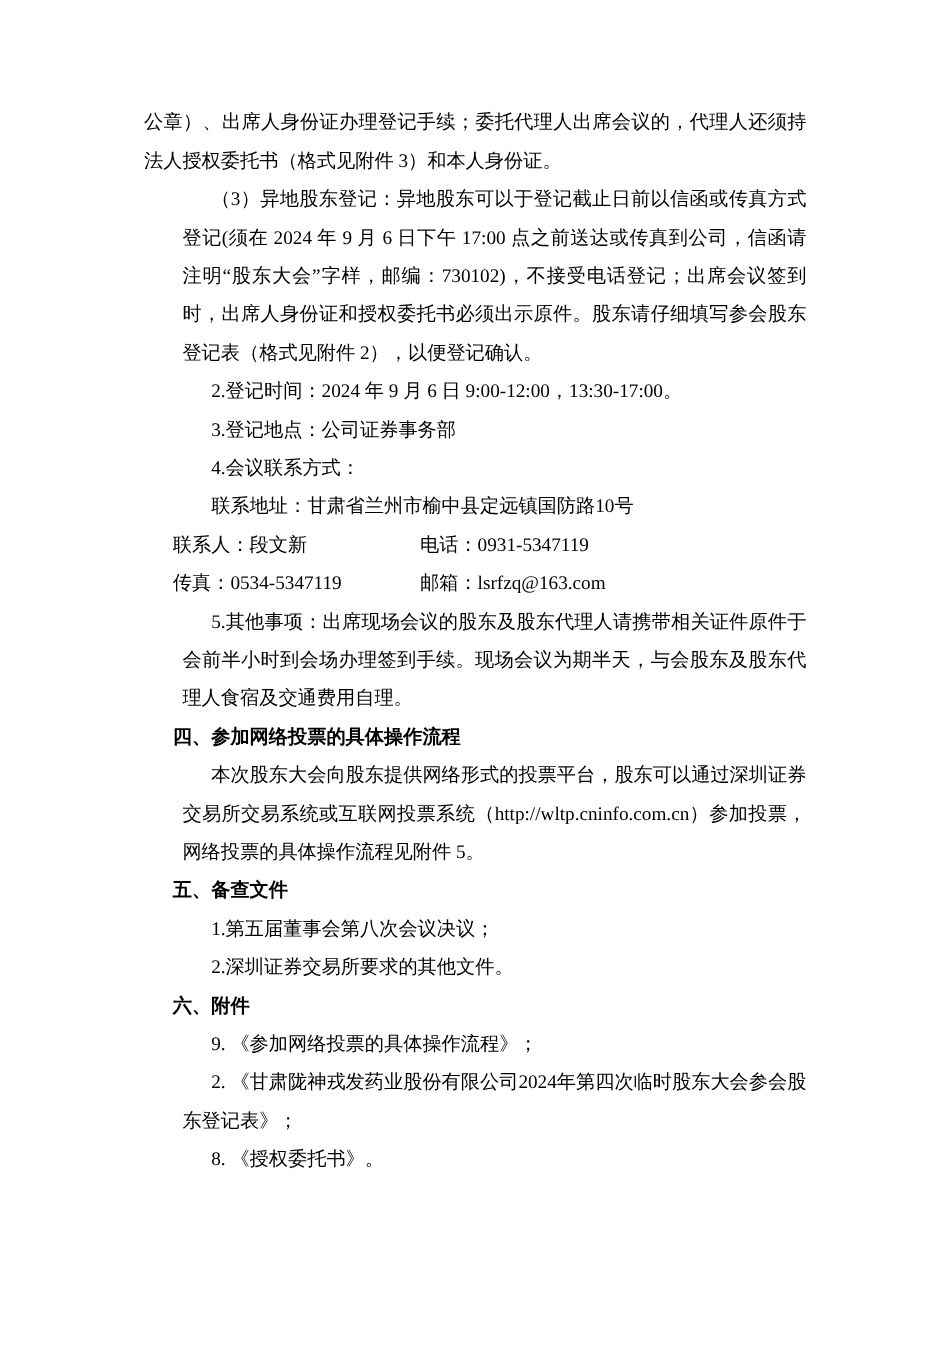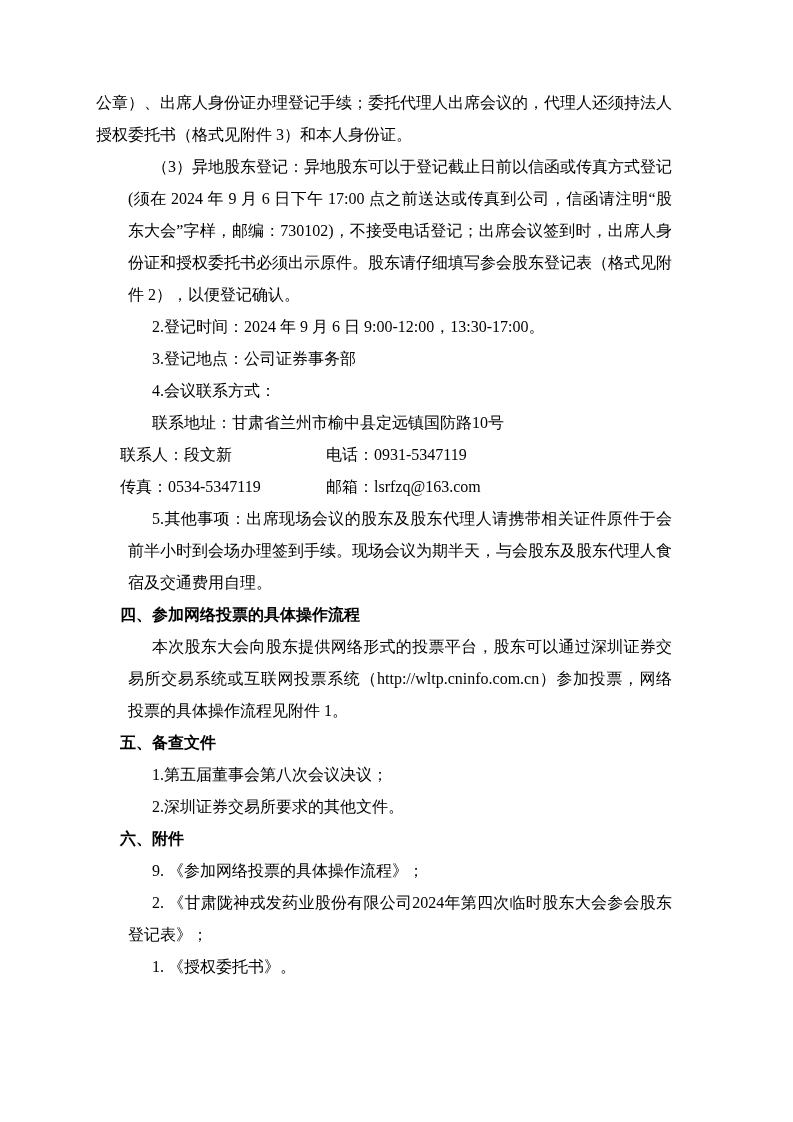--- a/index.html
+++ b/index.html
@@ -7,21 +7,21 @@
   body {
     width: 793px;
     font-family: "Liberation Serif", "DejaVu Serif", serif;
   }
   .page {
     position: relative;
     width: 793px;
     height: 1122px;
     background: #ffffff;
     color: #000000;
-    padding: 87px 121px 0 96px;
+    padding: 87px 121px 0 120px;
     overflow: hidden;
   }
   .content {
     font-size: 16px;
     line-height: 32px;
     text-align: justify;
     text-justify: inter-ideograph;
     word-break: break-word;
   }
   .para { margin: 0; }
@@ -44,22 +44,22 @@
       <p class="para body">公章）、出席人身份证办理登记手续；委托代理人出席会议的，代理人还须持法人授权委托书（格式见附件 3）和本人身份证。</p>
       <p class="para body indent">（3）异地股东登记：异地股东可以于登记截止日前以信函或传真方式登记(须在 2024 年 9 月 6 日下午 17:00 点之前送达或传真到公司，信函请注明“股东大会”字样，邮编：730102)，不接受电话登记；出席会议签到时，出席人身份证和授权委托书必须出示原件。股东请仔细填写参会股东登记表（格式见附件 2），以便登记确认。</p>
       <p class="para body indent">2.登记时间：2024 年 9 月 6 日 9:00-12:00，13:30-17:00。</p>
       <p class="para body indent">3.登记地点：公司证券事务部</p>
       <p class="para body indent">4.会议联系方式：</p>
       <p class="para body indent">联系地址：甘肃省兰州市榆中县定远镇国防路10号</p>
       <div class="para contact-row"><span class="contact-col1">联系人：段文新</span><span class="contact-col2">电话：0931-5347119</span></div>
       <div class="para contact-row"><span class="contact-col1">传真：0534-5347119</span><span class="contact-col2">邮箱：lsrfzq@163.com</span></div>
       <p class="para body indent">5.其他事项：出席现场会议的股东及股东代理人请携带相关证件原件于会前半小时到会场办理签到手续。现场会议为期半天，与会股东及股东代理人食宿及交通费用自理。</p>
       <p class="para heading">四、参加网络投票的具体操作流程</p>
-      <p class="para body indent">本次股东大会向股东提供网络形式的投票平台，股东可以通过深圳证券交易所交易系统或互联网投票系统（http://wltp.cninfo.com.cn）参加投票，网络投票的具体操作流程见附件 1。</p>
+      <p class="para body indent">本次股东大会向股东提供网络形式的投票平台，股东可以通过深圳证券交易所交易系统或互联网投票系统（http://wltp.cninfo.com.cn）参加投票，网络投票的具体操作流程见附件 5。</p>
       <p class="para heading">五、备查文件</p>
       <p class="para body indent">1.第五届董事会第八次会议决议；</p>
       <p class="para body indent">2.深圳证券交易所要求的其他文件。</p>
       <p class="para heading">六、附件</p>
       <p class="para body indent">9. 《参加网络投票的具体操作流程》；</p>
       <p class="para body indent">2. 《甘肃陇神戎发药业股份有限公司2024年第四次临时股东大会参会股东登记表》；</p>
-      <p class="para body indent">1. 《授权委托书》。</p>
+      <p class="para body indent">8. 《授权委托书》。</p>
     </div>
 </div>
 
 </body></html>

